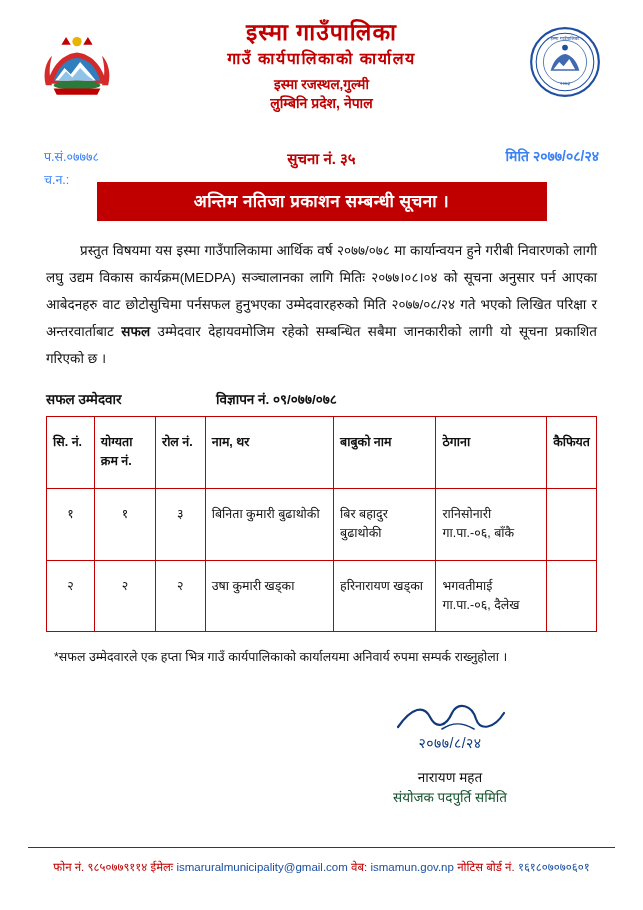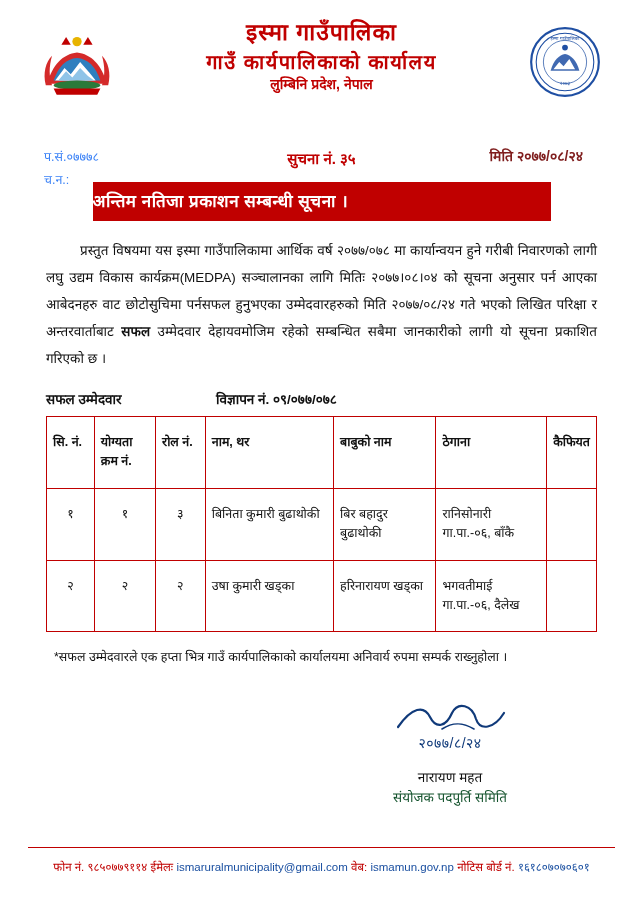--- a/index.html
+++ b/index.html
@@ -45,21 +45,21 @@
   }
   .org-name {
     font-size: 23px;
     font-weight: bold;
     color: #c00000;
     letter-spacing: 1px;
     line-height: 1.25;
     margin: 4px 0 0 0;
   }
   .org-office {
-    font-size: 20px;
+    font-size: 16px;
     font-weight: bold;
     color: #c00000;
     letter-spacing: 1.5px;
     line-height: 1.3;
     margin: 2px 0 0 0;
   }
   .org-addr1 {
     font-size: 13.5px;
     font-weight: bold;
     color: #c00000;
@@ -94,37 +94,37 @@
     left: 0;
     right: 0;
     top: 18px;
     text-align: center;
     font-size: 15px;
     font-weight: bold;
     color: #c00000;
   }
   .ref-right {
     position: absolute;
-    right: 32px;
+    right: 16px;
     top: 16px;
     font-size: 14px;
     font-weight: bold;
-    color: #7f1d1d;
+    color: #3b82f6;
   }
 
   
   .title-band {
     margin: 10px auto 0 auto;
     width: 450px;
     background: #c00000;
     color: #ffffff;
-    text-align: left;
+    text-align: center;
     font-size: 17px;
     font-weight: bold;
-    padding: 7px 8px 9px 0;
+    padding: 7px 0 9px 0;
     letter-spacing: 0.5px;
   }
 
   
   .body-para {
     margin: 16px 18px 0 18px;
     font-size: 13.5px;
     line-height: 2.0;
     text-align: justify;
     color: #111111;
@@ -258,20 +258,21 @@
       <circle cx="50" cy="50" r="30" fill="none" stroke="#1f4fa3" stroke-width="1"></circle>
       <path d="M30 62 C34 48 42 40 50 39 C58 40 66 48 70 62 Z" fill="#1f4fa3" opacity="0.85"></path>
       <path d="M34 60 L42 50 L48 56 L56 46 L64 60 Z" fill="#ffffff"></path>
       <circle cx="50" cy="30" r="4" fill="#1f4fa3"></circle>
       <text x="50" y="82" font-size="7" text-anchor="middle" fill="#1f4fa3" font-family="DejaVu Sans, sans-serif">२०७३</text>
       <text x="50" y="20" font-size="6.5" text-anchor="middle" fill="#1f4fa3" font-family="DejaVu Sans, sans-serif">इस्मा गाउँपालिका</text>
     </svg>
 
     <div class="org-name">इस्मा गाउँपालिका</div>
     <div class="org-office">गाउँ कार्यपालिकाको कार्यालय</div>
+    <div class="org-addr1">इस्मा रजस्थल,गुल्मी</div>
     <div class="org-addr2">लुम्बिनि प्रदेश, नेपाल</div>
   </div>
 
   <div class="refblock">
     <div class="ref-left">
       <div>प.सं.०७७७८</div>
       <div>च.न.:</div>
     </div>
     <div class="ref-center">सुचना नं. ३५</div>
     <div class="ref-right">मिति २०७७/०८/२४</div>

